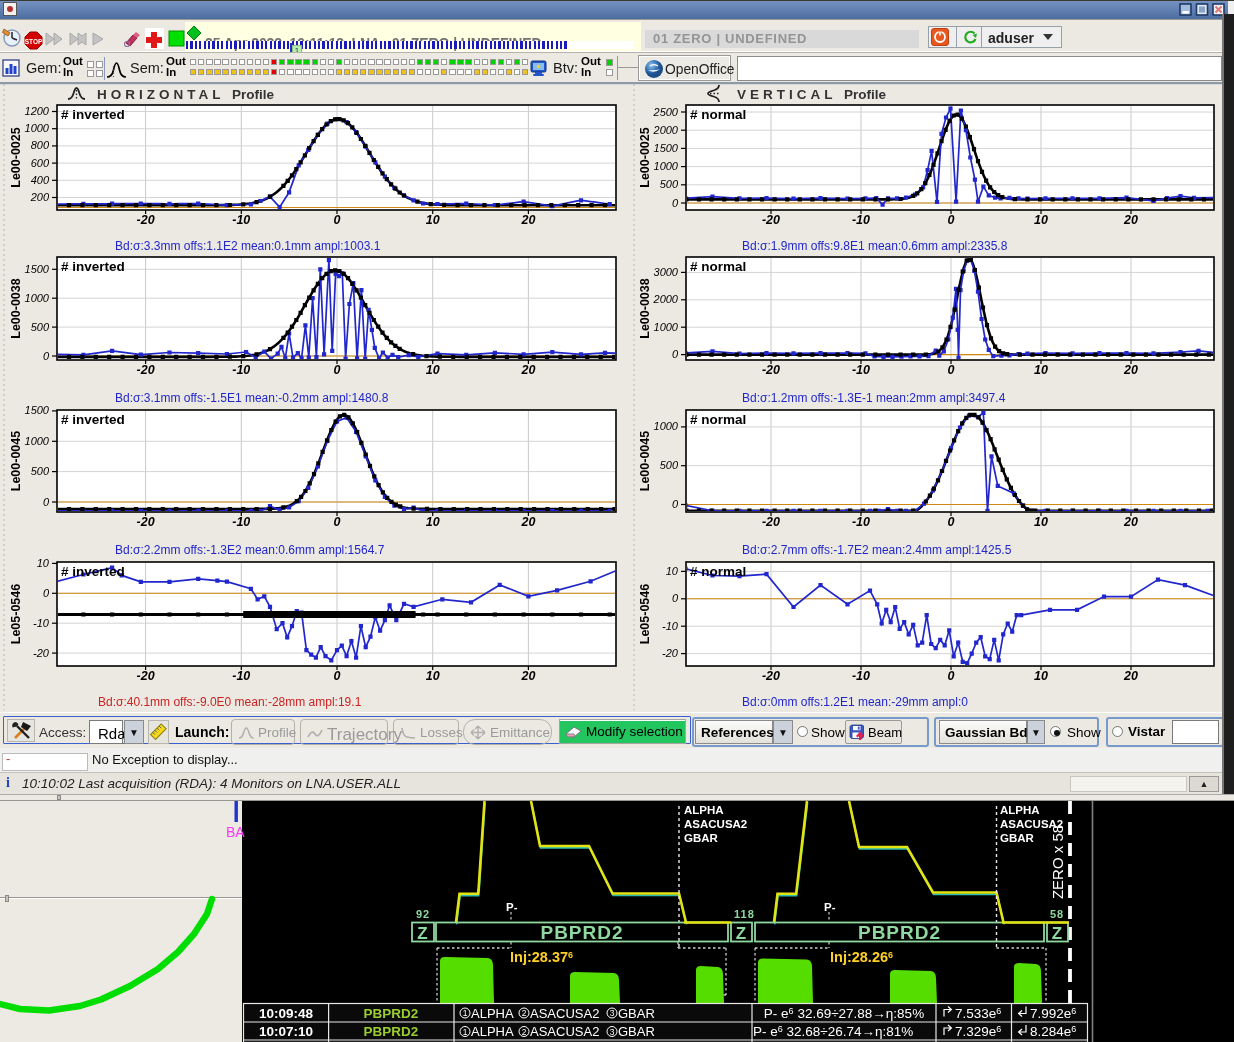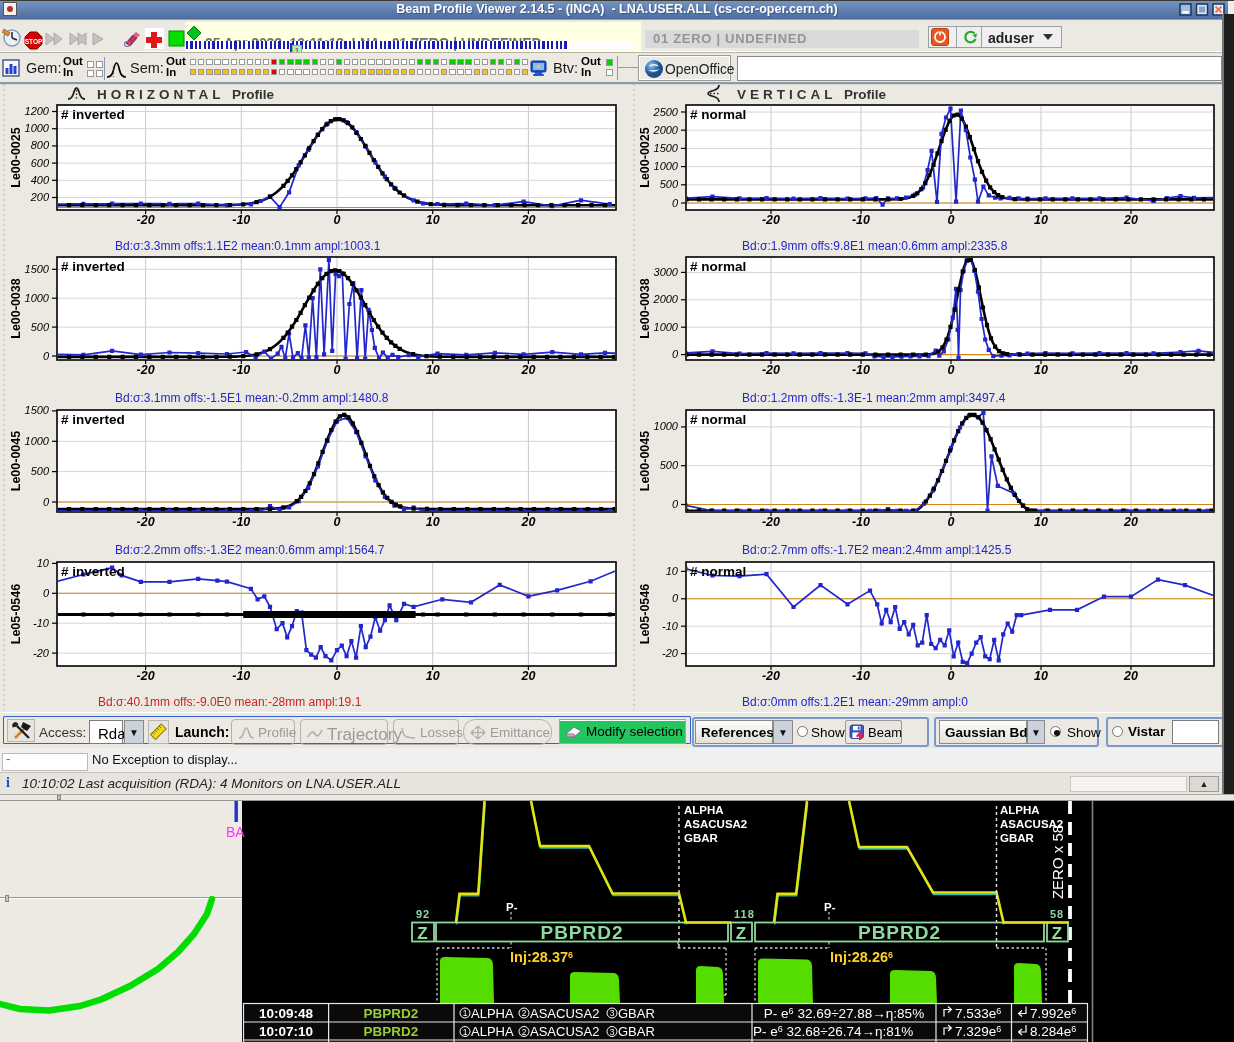--- a/index.html
+++ b/index.html
@@ -5,21 +5,20 @@
 #app{position:relative;width:1234px;height:1042px;background:#ece9e2}
 .abs{position:absolute}
 .etch{border-top:1px solid #9c9a94;border-bottom:1px solid #fff}
 </style></head><body>
 <div id="app">
 
 <div class="abs" style="left:0;top:0;width:1234px;height:19px;background:linear-gradient(#7795c3,#4d6da0)">
  <div class="abs" style="left:3px;top:2px;width:14px;height:14px;background:#f4f2ee;border:1px solid #555">
         <div class="abs" style="left:3px;top:3px;width:6px;height:6px;background:#b03030;border-radius:50%"></div>
       </div>
- <div class="abs" style="left:0;top:2px;width:1234px;text-align:center;font-size:12.5px;font-weight:bold;color:#fff;text-shadow:1px 1px 1px #3a5580">Beam Profile Viewer 2.14.5 - (INCA)&nbsp; - LNA.USER.ALL (cs-ccr-oper.cern.ch)</div>
  <svg class="abs" style="left:1179px;top:3px" width="50" height="14">
   <rect x="1" y="1" width="11" height="11" fill="#a3bcdd" stroke="#1e3a66" stroke-width="1.6"></rect>
         <rect x="3.4" y="8" width="6.4" height="2.6" fill="#fff"></rect>
   <rect x="17.5" y="1" width="11" height="11" fill="#dde7f4" stroke="#1e3a66" stroke-width="1.6"></rect>
         <rect x="20" y="3.5" width="6" height="6" fill="#8aa3c4"></rect>
   <rect x="34" y="1" width="11" height="11" fill="#eef2f8" stroke="#1e3a66" stroke-width="1.6"></rect>
         <path d="M36.5,3.5 l6,6 M42.5,3.5 l-6,6" stroke="#e07878" stroke-width="2"></path>
  </svg>
  <div class="abs" style="left:1228px;top:0;width:6px;height:19px;background:#f0f0f0"></div>
  <div class="abs" style="left:0;top:0;width:1234px;height:1px;background:#3a3a30"></div>

